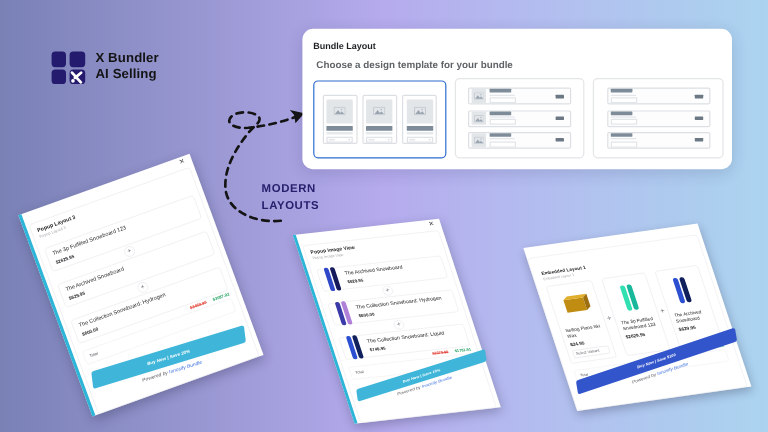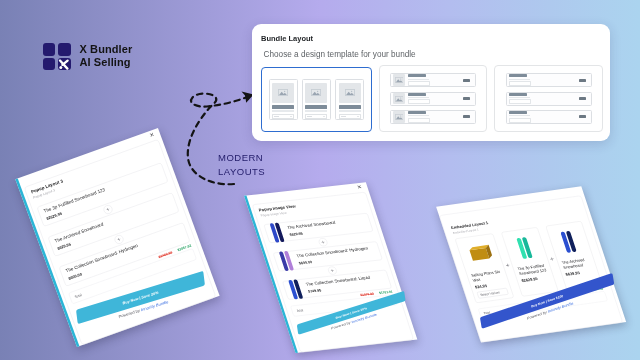--- a/index.html
+++ b/index.html
@@ -10,29 +10,29 @@
 
   
   .brand{position:absolute;left:42.5px;top:43px;display:flex;align-items:flex-end;gap:9px;}
   .logo-grid{width:28px;height:27px;display:grid;grid-template-columns:1fr 1fr;grid-template-rows:1fr 1fr;gap:2.6px;}
   .logo-cell{background:#241a6e;border-radius:3px;}
   .logo-cell.mark{position:relative;overflow:hidden;}
   .brand-text{line-height:1.27;margin-top:-.5px;}
   .brand-title,.brand-sub{font-size:11px;font-weight:bold;color:#141414;letter-spacing:.1px;white-space:nowrap;}
 
   
-  .annot{position:absolute;left:218px;top:151px;color:#26206d;font-size:9.5px;font-weight:normal;
+  .annot{position:absolute;left:218px;top:151px;color:#26206d;font-size:9.5px;font-weight:bold;
          letter-spacing:.5px;line-height:1.45;}
   .arrow-svg{position:absolute;left:176px;top:82px;}
 
   
   .panel{position:absolute;left:252px;top:24px;width:358px;height:117px;background:#fff;border-radius:9px;
     box-shadow:0 3px 12px rgba(40,40,90,.16);}
   .panel-title{position:absolute;left:9px;top:10.3px;font-size:7.5px;font-weight:bold;color:#1f2225;}
-  .panel-sub{position:absolute;left:11.6px;top:25.6px;font-size:8.2px;color:#5f6367;}
+  .panel-sub{position:absolute;left:11.6px;top:25.6px;font-size:8.2px;color:#5f6367;font-weight:bold;}
   .tpl-row{position:absolute;left:8.6px;top:41px;display:flex;}
   .tpl{width:108.3px;height:67px;border:1px solid #e3e5e7;border-radius:4px;background:#fff;box-sizing:border-box;margin-left:6.2px;}
   .tpl:nth-child(3){margin-left:7.5px;}
   .tpl.sel{width:111.8px;height:65px;border:1.6px solid #2e6dd0;margin-left:0;margin-top:1.5px;}
 
   .t1{display:flex;justify-content:center;align-items:center;gap:4.4px;}
   .vcard{width:29px;height:41px;border:1px solid #dcdfe3;border-radius:1.5px;background:#fff;
          display:flex;flex-direction:column;align-items:center;padding:3px 0 0;box-sizing:border-box;}
   .vimg{width:22px;height:22px;background:#e3e6e9;border-radius:1px;display:flex;align-items:center;justify-content:center;}
   .vbar{width:22px;height:3.8px;background:#7e8c99;border-radius:.5px;margin-top:2.4px;}

